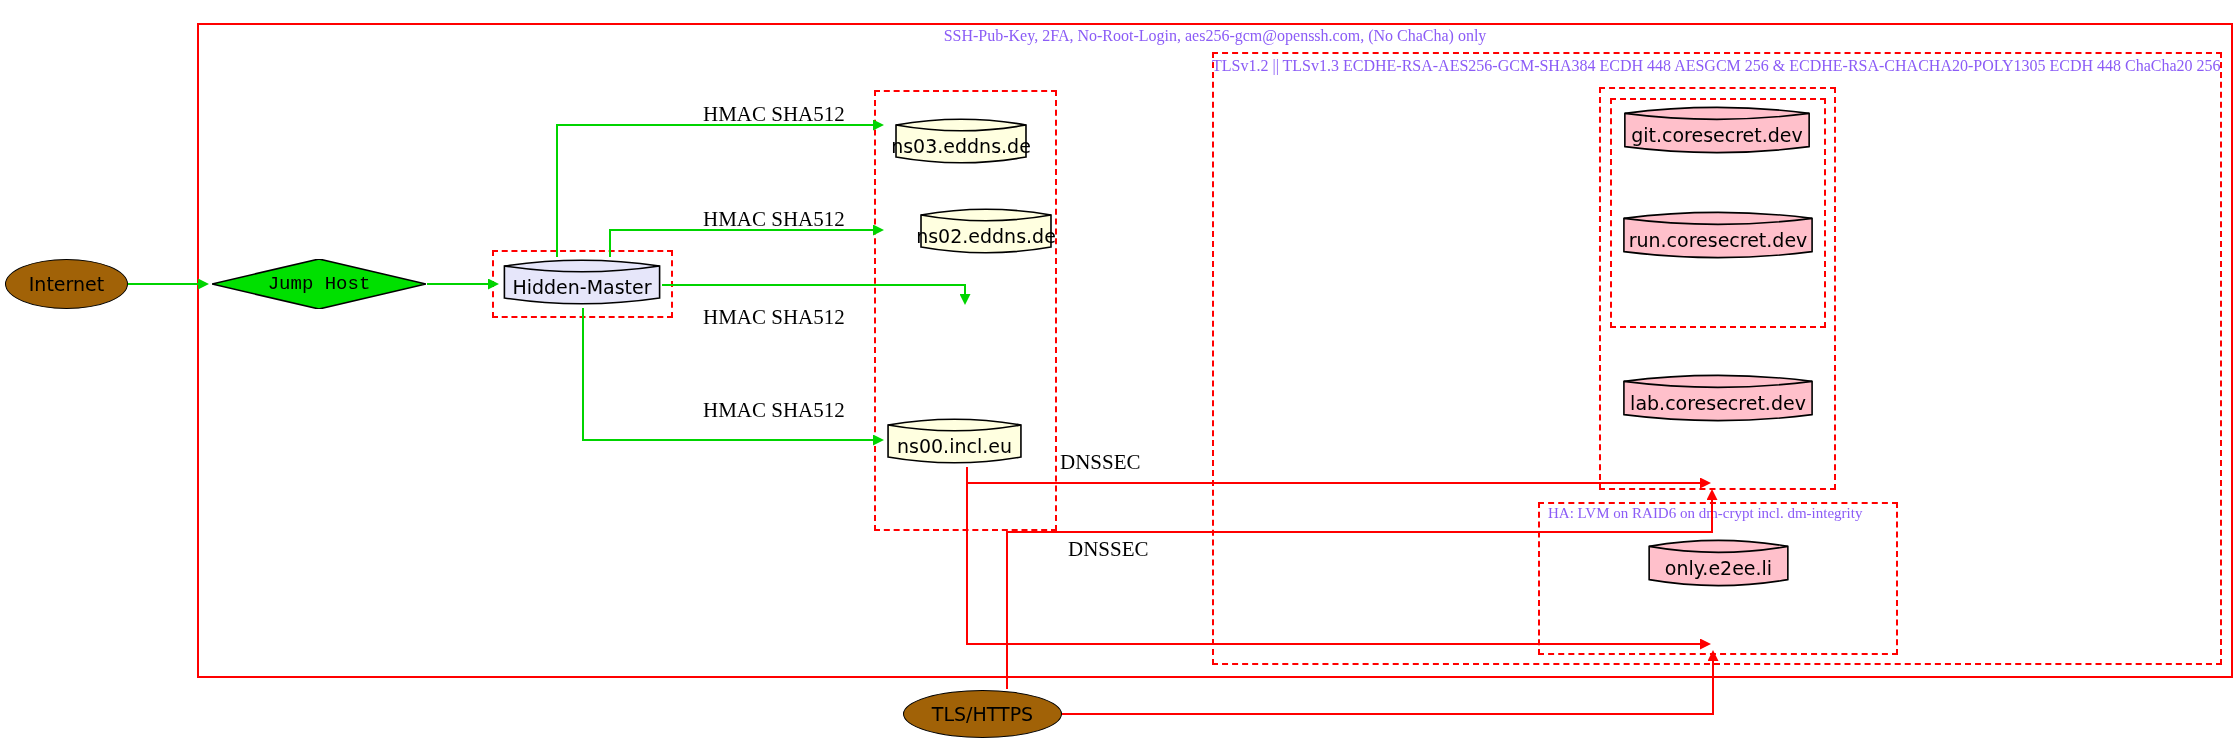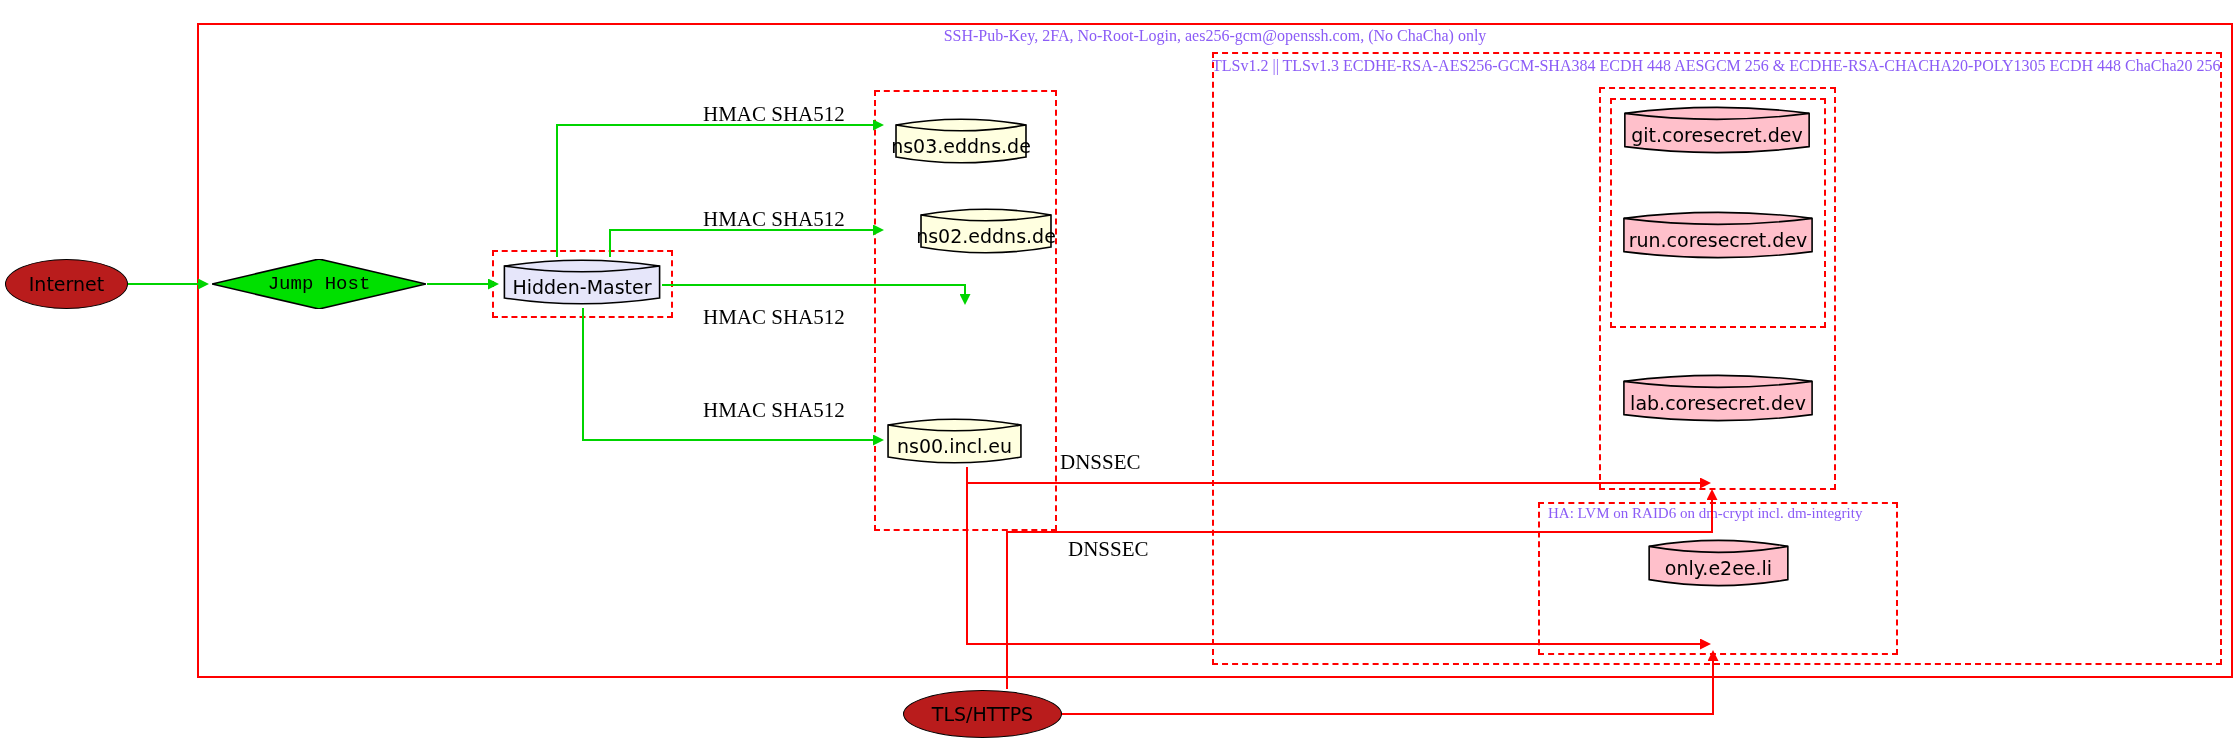--- a/index.html
+++ b/index.html
@@ -8,21 +8,21 @@
   .cluster{position:absolute;border:2px solid #ff0000;box-sizing:border-box;}
   .cluster.dashed{border-style:dashed;}
   .cluster-label{position:absolute;color:#8b5cf6;font-family:"Liberation Serif","DejaVu Serif",serif;
           white-space:nowrap;}
   .edge-label{position:absolute;color:#000;font-family:"Liberation Serif","DejaVu Serif",serif;
           font-size:21px;white-space:nowrap;text-align:left;}
   #edges{position:absolute;left:0;top:0;width:2240px;height:744px;}
   .node{position:absolute;display:flex;align-items:center;justify-content:center;
         font-size:19px;color:#000;box-sizing:border-box;}
   .node .lbl{position:relative;z-index:2;white-space:nowrap;}
-  .ellipse-node{border:1.6px solid #000;border-radius:50%;background:#b91c1c;}
+  .ellipse-node{border:1.6px solid #000;border-radius:50%;background:#a16207;}
   .node svg{position:absolute;left:0;top:0;width:100%;height:100%;z-index:1;}
   .cyl-yellow path{fill:#ffffe0;}
   .cyl-lavender path{fill:#e6e6fa;}
   .cyl-pink path{fill:#ffc0cb;}
   .cyl path{stroke:#000;stroke-width:1.6;vector-effect:non-scaling-stroke;}
   .cyl path.lid{fill:none;}
   .cyl .lbl{padding-top:10px;}
   .diamond-node polygon{fill:#00e000;stroke:#000;stroke-width:1.6;vector-effect:non-scaling-stroke;}
 </style>
 </head>

